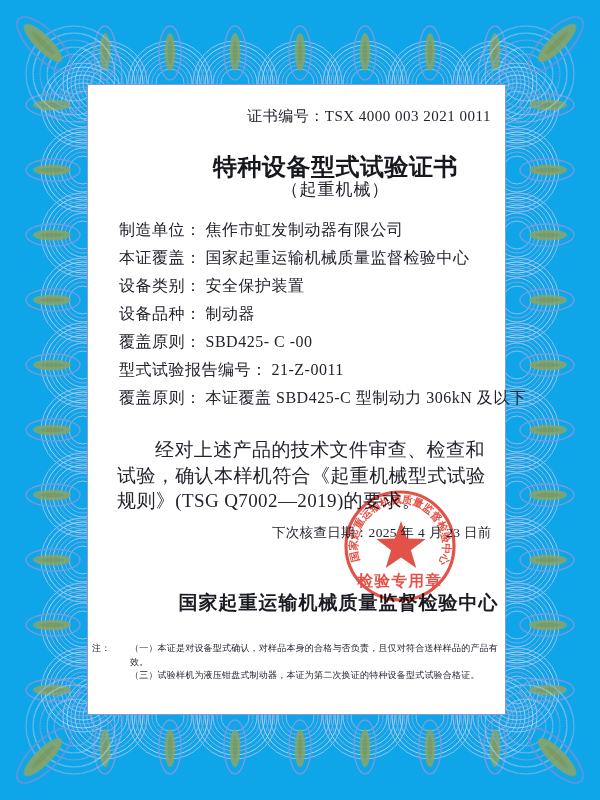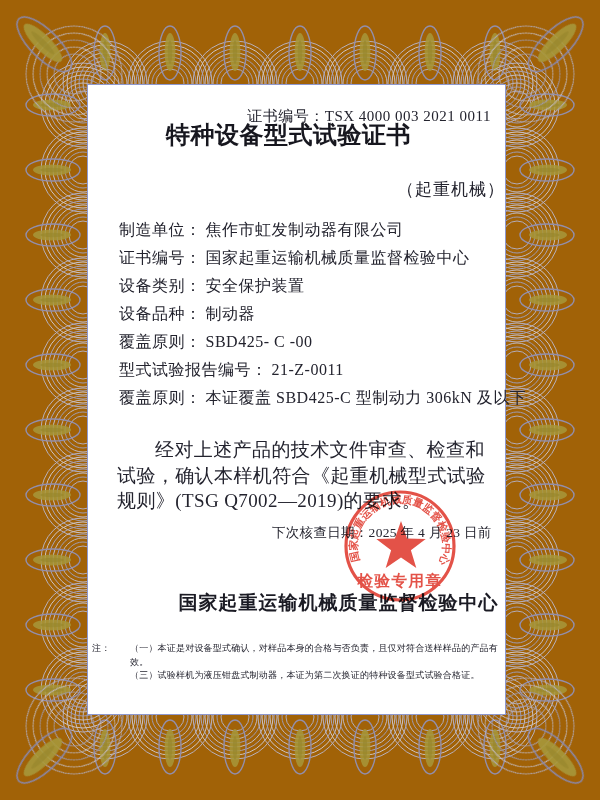--- a/index.html
+++ b/index.html
@@ -1,25 +1,25 @@
 <!DOCTYPE html>
 <html><head>
 <meta charset="utf-8">
 <style>
   html,body{margin:0;padding:0;background:#ffffff;}
-  .page{position:relative;width:600px;height:800px;background:#a16207;overflow:hidden;
+  .page{position:relative;width:600px;height:800px;background:#0ea5e9;overflow:hidden;
         font-family:"Liberation Serif","DejaVu Serif",serif;color:#23232e;}
   .border-svg{position:absolute;left:0;top:0;z-index:0;}
   .content{position:absolute;left:87px;top:84px;width:417px;height:629px;background:#ffffff;
            border:1px solid #8d98d0;z-index:1;}
   .abs{position:absolute;}
   .cert-no{top:22px;right:14px;font-size:15px;letter-spacing:.5px;white-space:nowrap;}
-  .title{top:34px;left:78px;right:0;text-align:left;font-size:24px;font-weight:bold;
+  .title{top:66px;left:78px;right:0;text-align:center;font-size:24px;font-weight:bold;
          letter-spacing:.5px;color:#17171f;}
-  .subtitle{top:93px;left:78px;right:0;text-align:right;font-size:17px;letter-spacing:1px;}
+  .subtitle{top:93px;left:78px;right:0;text-align:center;font-size:17px;letter-spacing:1px;}
   .fields{top:131px;left:19px;right:8px;margin-left:12px;}
   .field-line{height:28px;line-height:28px;font-size:16px;letter-spacing:.5px;white-space:nowrap;}
   .field-line .val{margin-left:4px;}
   .statement{top:352px;left:29px;right:10px;font-size:19px;line-height:25.5px;
              text-indent:2em;letter-spacing:.4px;}
   .dates{top:437px;left:184px;font-size:13.5px;line-height:22px;letter-spacing:.3px;white-space:nowrap;}
   .issuer{top:505px;left:84px;right:0;text-align:center;font-size:19px;font-weight:bold;
           letter-spacing:1px;color:#1b1b24;}
   .notes{top:557px;left:4px;right:-6px;font-size:9px;line-height:13.5px;letter-spacing:.2px;}
   .notes-label{position:absolute;left:0;top:0;}
@@ -115,21 +115,21 @@
 
     <div class="abs title">特种设备型式试验证书</div>
 
     <div class="abs subtitle">（起重机械）</div>
 
     <div class="abs fields">
       <div class="field-line">
         <span class="lbl">制造单位：</span><span class="val">焦作市虹发制动器有限公司</span>
       </div>
       <div class="field-line">
-        <span class="lbl">证书编号：</span><span class="val">国家起重运输机械质量监督检验中心</span>
+        <span class="lbl">本证覆盖：</span><span class="val">国家起重运输机械质量监督检验中心</span>
       </div>
       <div class="field-line">
         <span class="lbl">设备类别：</span><span class="val">安全保护装置</span>
       </div>
       <div class="field-line">
         <span class="lbl">设备品种：</span><span class="val">制动器</span>
       </div>
       <div class="field-line">
         <span class="lbl">覆盖原则：</span><span class="val">SBD425- C -00</span>
       </div>

